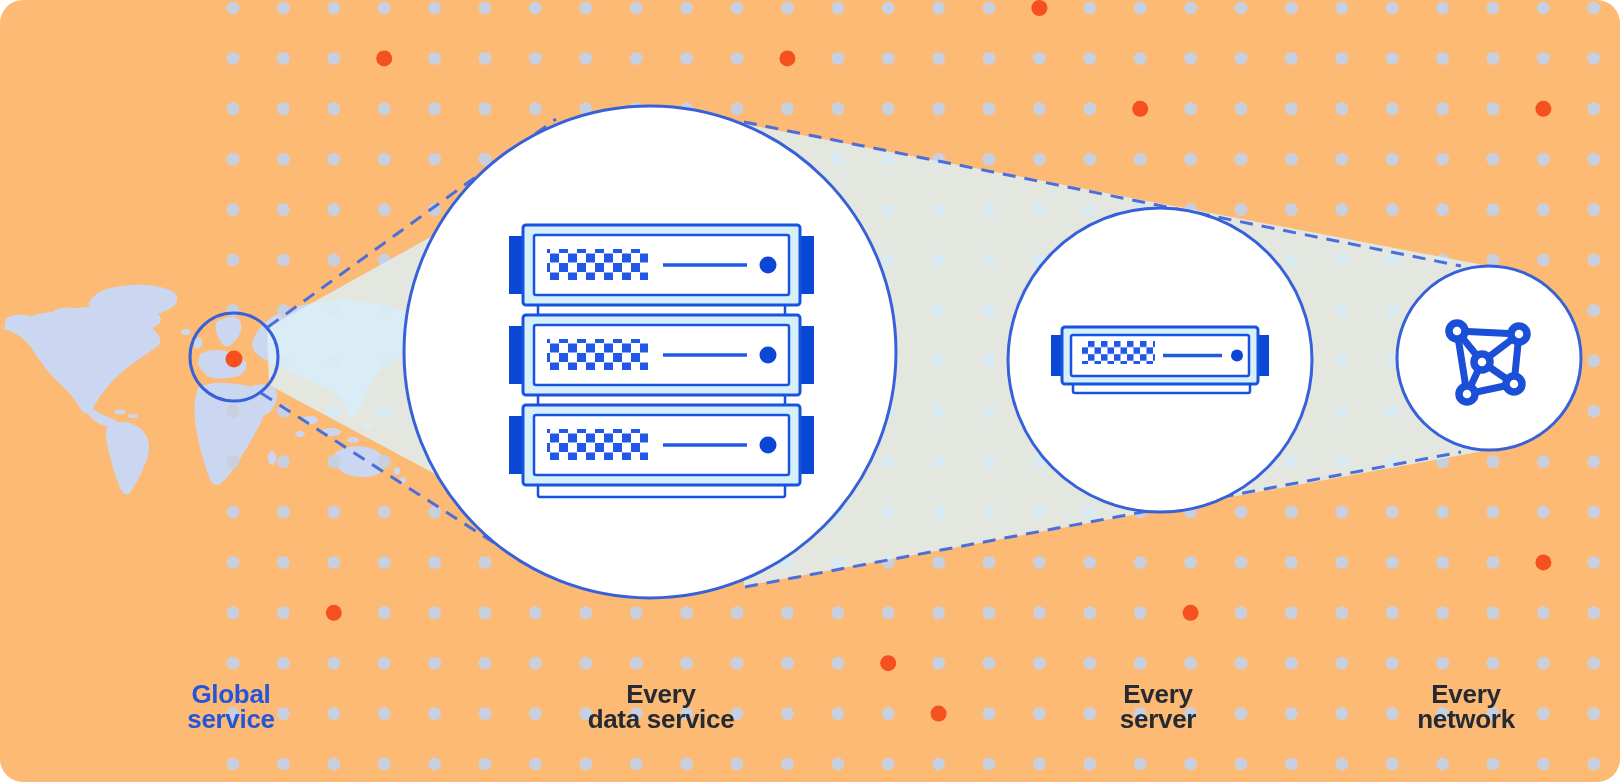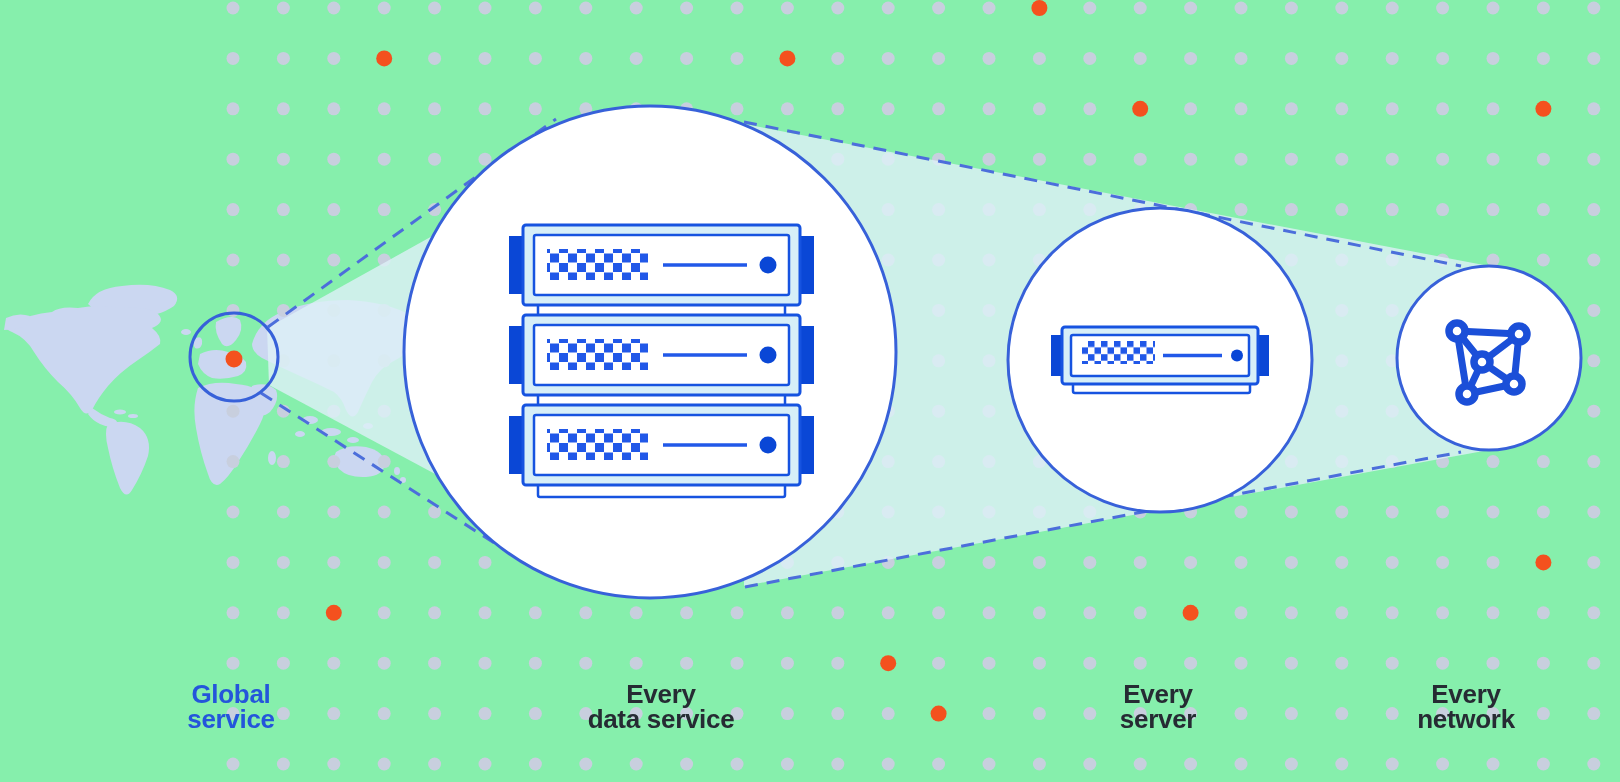--- a/index.html
+++ b/index.html
@@ -11,22 +11,22 @@
     --map-fill:#CBD7F1;
     --server-border:#1653E0;
     --server-dark:#0A47D6;
     --server-accent:#2158E8;
     --server-frame-fill:#D7EFF8;
     --icon-blue:#1B4FD8;
     --label-dark:#262B33;
     --label-blue:#2455DB;
   }
   html,body{margin:0;padding:0;background:#ffffff;}
-  .stage{position:relative;width:1620px;height:782px;overflow:hidden;background:#86efac;
-         font-family:"Liberation Sans",sans-serif;}
+  .stage{position:relative;width:1620px;height:782px;overflow:hidden;background:#fdba74;
+         font-family:"Liberation Sans",sans-serif;border-radius:23px;}
   .stage svg{position:absolute;left:0;top:0;}
   .dot-gray{fill:var(--dot-gray);}
   .dot-orange{fill:var(--accent-orange);}
   .map{fill:var(--map-fill);}
   .cone{fill:var(--cone-cyan);fill-opacity:.82;}
   .dash{stroke:var(--dash-blue);stroke-width:3;stroke-dasharray:13 9;fill:none;}
   .zoomcircle{fill:#ffffff;stroke:var(--circle-stroke);stroke-width:3;}
   .mapcircle{fill:none;stroke:var(--circle-stroke);stroke-width:3;}
   .srv-frame{fill:var(--server-frame-fill);stroke:var(--server-border);stroke-width:3;}
   .srv-inner{fill:#ffffff;stroke:var(--server-border);stroke-width:2.5;}

